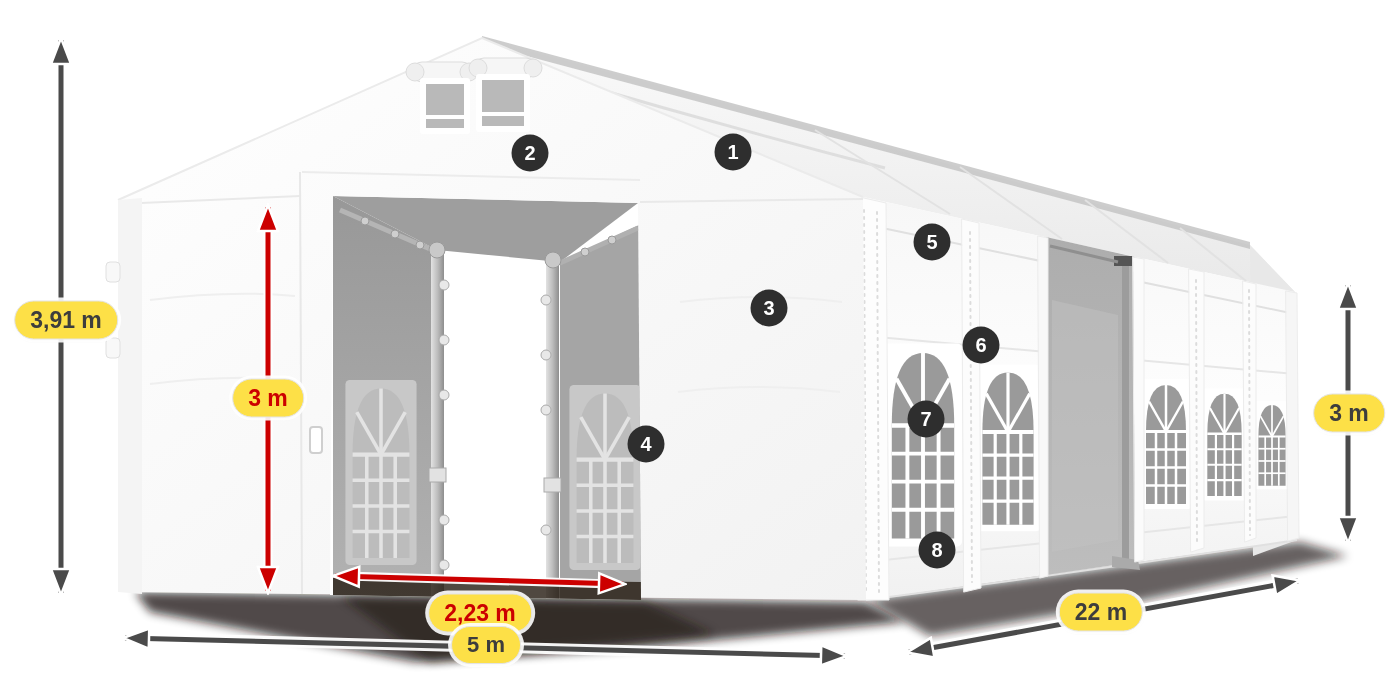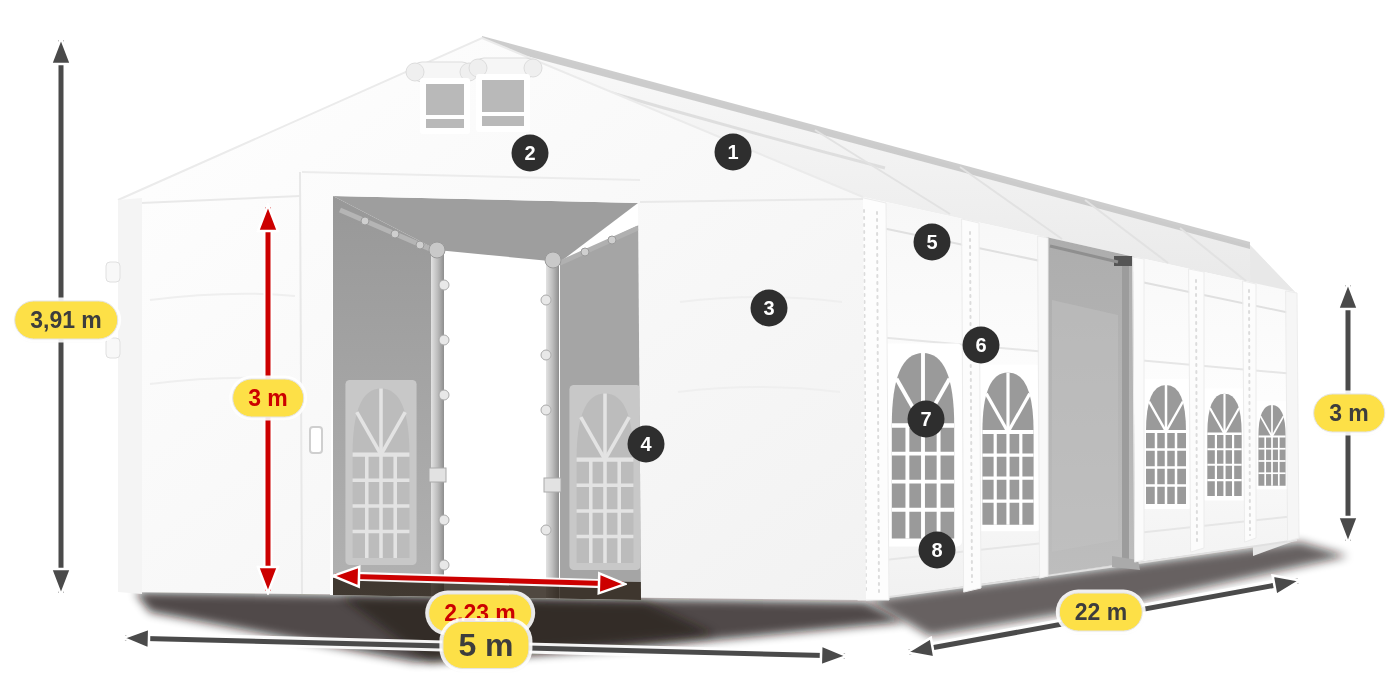--- a/index.html
+++ b/index.html
@@ -245,21 +245,21 @@
     <g>
       <line x1="1348" y1="297" x2="1348" y2="529" stroke="#ffffff" stroke-width="11" opacity="0.95"></line>
       <line x1="1348" y1="285" x2="1348" y2="541" stroke="#4a4a4a" stroke-width="5" marker-start="url(#mDark)" marker-end="url(#mDark)"></line>
     </g>
   </g>
 </svg>
 
 <div class="pill" style="left:66px;top:320px;">3,91 m</div>
 <div class="pill red" style="left:268px;top:398px;">3 m</div>
 <div class="pill red" style="left:480px;top:577px;margin-top:36px;">2,23 m</div>
-<div class="pill" style="left:486px;top:645px;font-size:32px;">5 m</div>
+<div class="pill" style="left:486px;top:645px;font-size:22px;">5 m</div>
 <div class="pill" style="left:1101px;top:612px;">22 m</div>
 <div class="pill" style="left:1349px;top:413px;">3 m</div>
 
 <div class="badge" style="left:733px;top:152px;">1</div>
 <div class="badge" style="left:530px;top:153px;">2</div>
 <div class="badge" style="left:769px;top:308px;">3</div>
 <div class="badge" style="left:646px;top:444px;">4</div>
 <div class="badge" style="left:932px;top:242px;">5</div>
 <div class="badge" style="left:981px;top:345px;">6</div>
 <div class="badge" style="left:926px;top:419px;">7</div>

